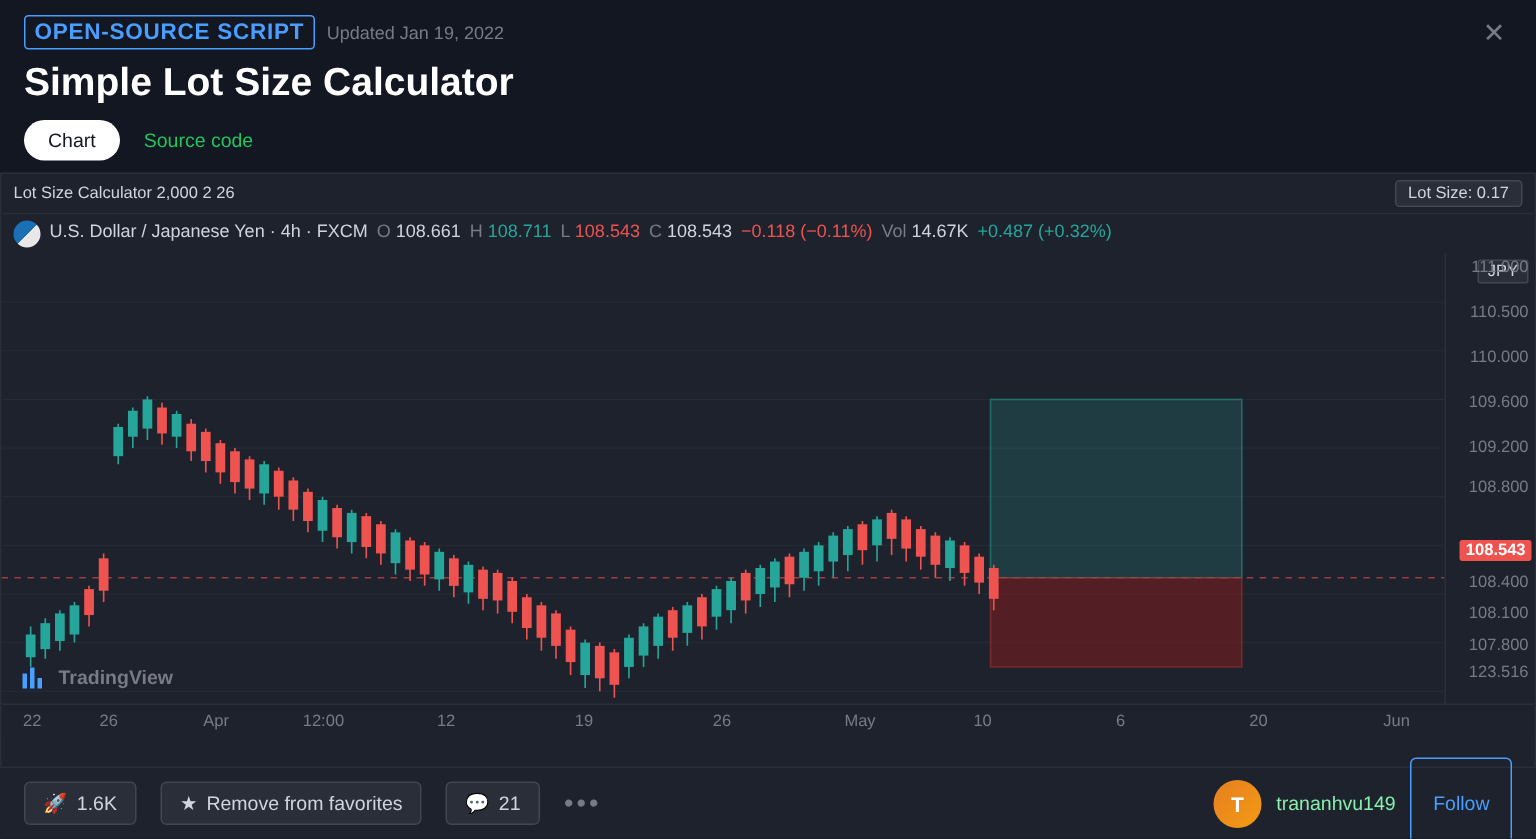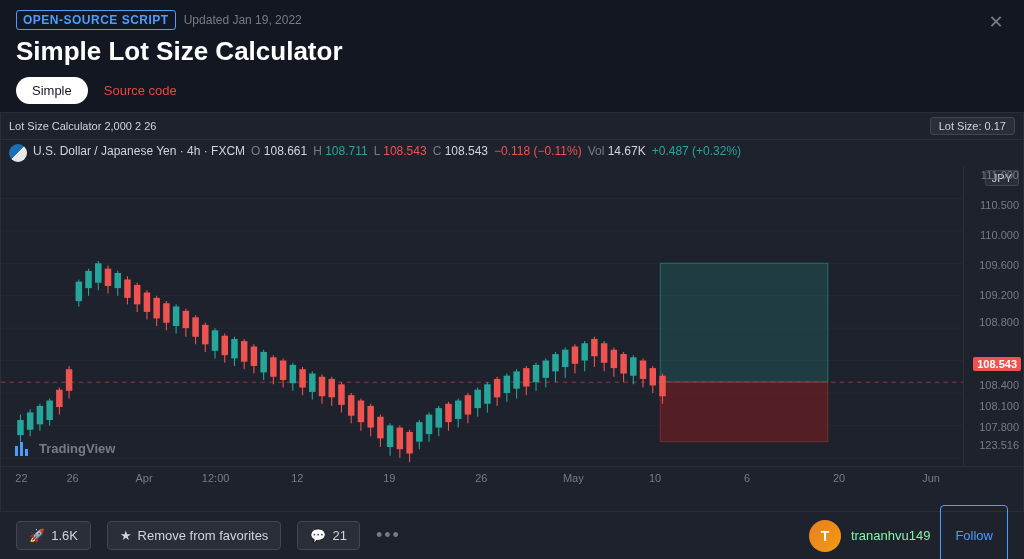--- a/index.html
+++ b/index.html
@@ -22,21 +22,21 @@
     .badge-row {
       display: flex;
       align-items: center;
       gap: 8px;
       margin-bottom: 6px;
     }
     .open-source-badge {
       background: transparent;
       border: 1px solid #4a9eff;
       color: #4a9eff;
-      font-size: 12px;
+      font-size: 15px;
       font-weight: 600;
       padding: 2px 6px;
       border-radius: 3px;
       text-transform: uppercase;
       letter-spacing: 0.5px;
     }
     .updated-text {
       color: #787b86;
       font-size: 12px;
     }
@@ -75,21 +75,21 @@
       font-size: 13px;
       cursor: pointer;
       font-weight: 500;
     }
     .tab.active {
       background: #ffffff;
       color: #131722;
     }
     .tab.inactive {
       background: transparent;
-      color: #ef4444;
+      color: #22c55e;
     }
 
     
     .chart-container {
       margin: 8px 0 0 0;
       background: #1e222d;
       border: 1px solid #2a2e39;
       position: relative;
       height: 468px;
       overflow: hidden;
@@ -302,21 +302,21 @@
   <div class="header">
     <div class="badge-row">
       <span class="open-source-badge">OPEN-SOURCE SCRIPT</span>
       <span class="updated-text">Updated Jan 19, 2022</span>
       <button class="close-btn">✕</button>
     </div>
     <div class="page-title">Simple Lot Size Calculator</div>
   </div>
 
   <div class="tabs">
-    <div class="tab active">Simple</div>
+    <div class="tab active">Chart</div>
     <div class="tab inactive">Source code</div>
   </div>
 
   <div class="chart-container">
 
     <div class="chart-topbar">
       <span class="chart-topbar-left">Lot Size Calculator 2,000 2 26</span>
       <span class="lot-size-badge">Lot Size: 0.17</span>
     </div>
 

